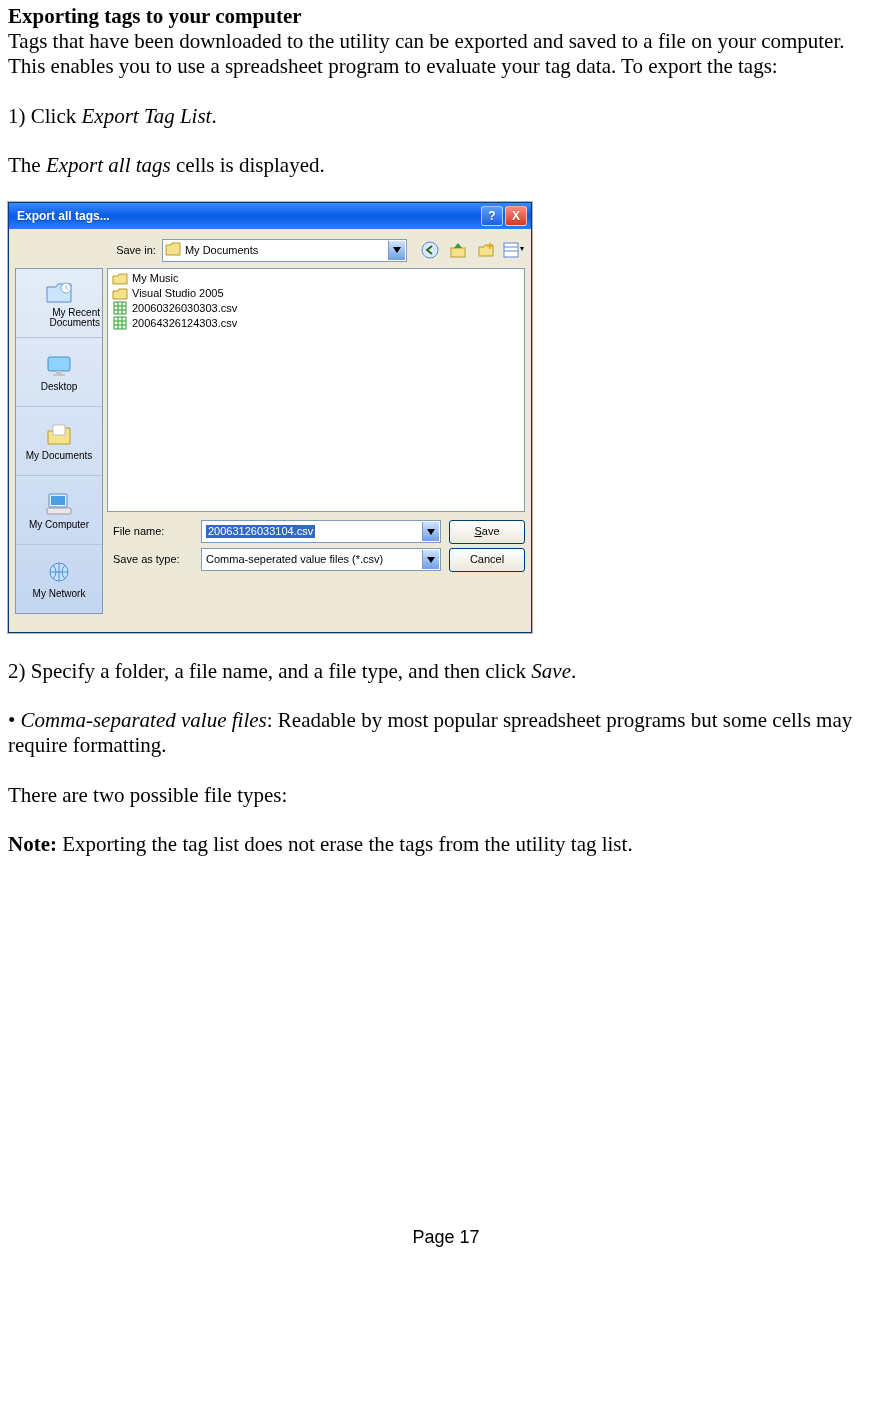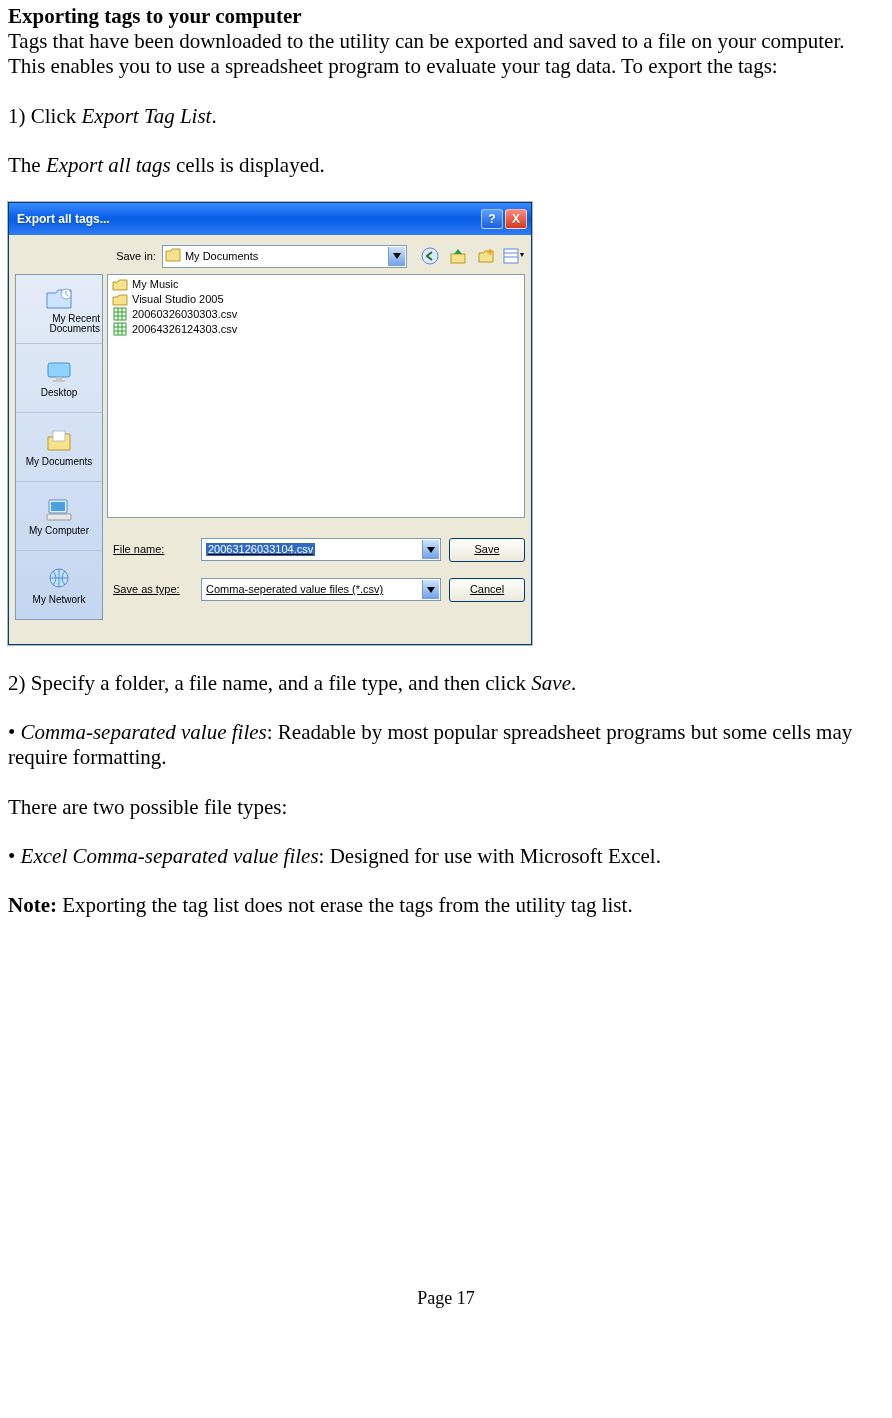--- a/index.html
+++ b/index.html
@@ -30,21 +30,21 @@
     width: 522px;
     border: 1px solid #003c74;
     background: #ece9d8;
     font-family: Tahoma, Arial, sans-serif;
     font-size: 11px;
     line-height: 1;
     margin: 0 0 26px 0;
     box-shadow: 0 0 0 1px #b6b6b6;
   }
   .titlebar {
-    height: 32px;
+    height: 26px;
     background: linear-gradient(to bottom, #3b8cff 0%, #0a5fe8 45%, #0a5fe8 55%, #2f7ef5 100%);
     display: flex;
     align-items: center;
     padding: 0 4px;
     color: #fff;
     font-weight: bold;
     text-shadow: 0 1px 1px rgba(0,0,0,.3);
   }
   .titlebar .title-text {
     flex: 1;
@@ -68,21 +68,21 @@
     color: #fff;
   }
   .titlebar-btn.close {
     background: linear-gradient(to bottom, #ff8b7a, #d43a1f);
     color: #fff;
   }
 
   .dialog-body {
     display: flex;
     flex-direction: column;
-    padding: 10px 6px 24px 6px;
+    padding: 10px 6px 18px 6px;
   }
 
   .savein-row {
     display: flex;
     align-items: center;
     gap: 6px;
     margin: 0 0 6px 92px;
   }
   .savein-row .lbl { width: 56px; text-align: right; }
   .savein-row .combo {
@@ -166,22 +166,21 @@
     display:inline-flex;align-items:center;justify-content:center;
   }
 
   .bottom-rows {
     margin-top: 4px;
   }
   .frow {
     display: flex;
     align-items: center;
     gap: 8px;
-    margin-top: 16px;
-    text-decoration: underline;
+    margin-top: 4px;
   }
   .frow .flbl {
     width: 80px;
     text-align: left;
     padding-left: 6px;
   }
   .tcombo {
     flex: 1;
     height: 21px;
     border: 1px solid #7f9db9;
@@ -211,21 +210,21 @@
     border-radius: 3px;
     background: linear-gradient(to bottom,#fff,#ece9d8);
     font-family: Tahoma, Arial, sans-serif;
     font-size: 11px;
     display:flex;align-items:center;justify-content:center;
   }
   .winbtn .ul { text-decoration: underline; }
 
   .page-number {
     text-align:center;
-    font-family: Liberation Serif, serif;
+    font-family: Liberation Sans, sans-serif;
     font-size: 18px;
     margin-top: 370px;
   }
 </style>
 </head>
 <body>
 
 <div class="page">
 
   <div class="heading">Exporting tags to your computer</div>
@@ -438,23 +437,20 @@
   <div class="para">
     <span>2) Specify a folder, a file name, and a file type, and then click </span><span class="italic">Save</span><span>.</span>
   </div>
 
   <div class="para">
     • <span class="italic">Comma-separated value files</span><span>: Readable by most popular spreadsheet programs but some cells may require formatting.</span>
   </div>
 
   <div class="para">There are two possible file types:</div>
 
-  <div class="para">
-    • <span class="italic">Excel Comma-separated value files</span><span>: Designed for use with Microsoft Excel.</span>
-  </div>
 
   <div class="para">
     <span class="bold">Note:</span><span> Exporting the tag list does not erase the tags from the utility tag list.</span>
   </div>
 
   <div class="page-number">
     <span>Page </span><span>17</span>
   </div>
 
 </div>

